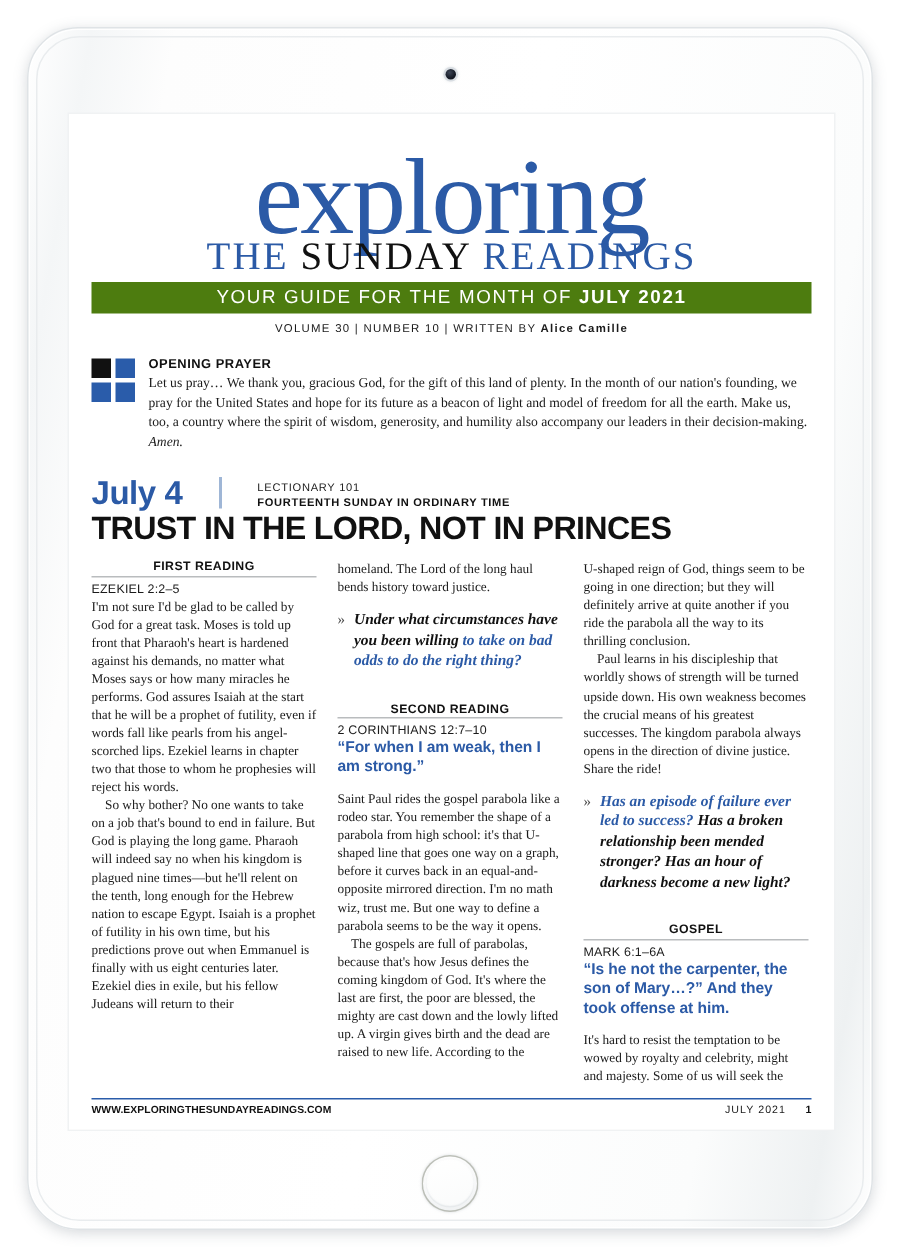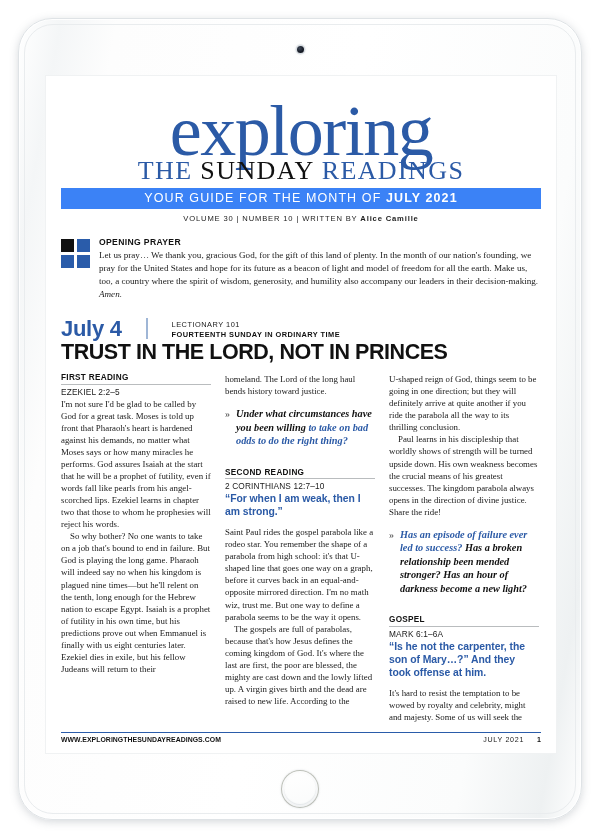--- a/index.html
+++ b/index.html
@@ -95,21 +95,21 @@
     letter-spacing: 1.4px;
     line-height: 1;
     margin: -6px 0 4px 0;
     white-space: nowrap;
   }
   #subwordmark .the    { color: #2b5aa6; }
   #subwordmark .sunday { color: #111111; }
   #subwordmark .readings { color: #2b5aa6; }
 
   #blue-band {
-    background: #3b82f6;
+    background: #4d7c0f;
     color: #ffffff;
     font-size: 12.5px;
     letter-spacing: 1.1px;
     padding: 3px 0 4px 0;
     font-weight: 400;
     width: 100%;
   }
   #blue-band b { font-weight: 700; letter-spacing: 1.1px; }
 
   #byline {
@@ -205,20 +205,21 @@
   .col { width: 150px; flex: 0 0 150px; }
 
   .reading-head {
     font-size: 8.2px;
     font-weight: 700;
     letter-spacing: 0.3px;
     color: #111;
     border-bottom: 0.8px solid #b9bcbe;
     padding-bottom: 1.5px;
     margin-bottom: 2px;
+    text-align: center;
   }
   .citation {
     font-size: 8.3px;
     letter-spacing: 0.15px;
     color: #1a1a1a;
     margin-bottom: 1px;
   }
   .pull-quote {
     font-size: 10.4px;
     font-weight: 600;

